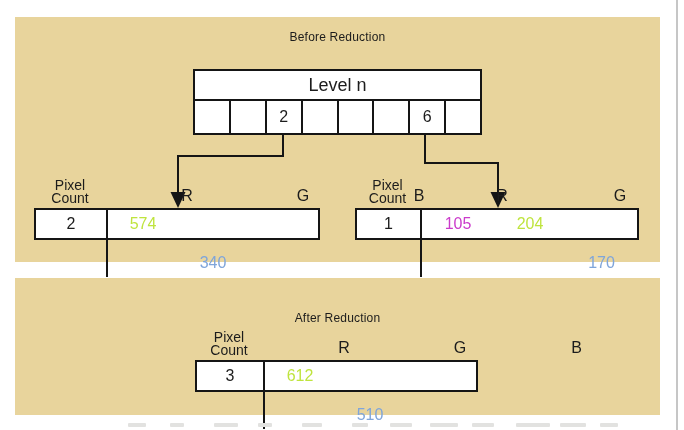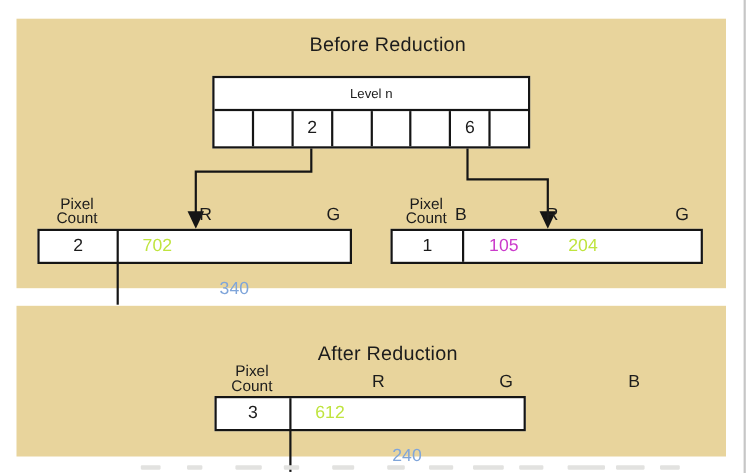--- a/index.html
+++ b/index.html
@@ -4,27 +4,27 @@
 <style>
   html,body{margin:0;padding:0;}
   .page{
     position:relative;width:684px;height:430px;background:#ffffff;overflow:hidden;
     font-family:"Liberation Sans","DejaVu Sans",sans-serif;color:var(--text,#1c1c1c);
   }
   .edge-line{position:absolute;left:676px;top:0;width:2px;height:430px;background:var(--page_edge_line,#c6c6c6);}
   .panel{position:absolute;left:15px;width:645px;background:var(--panel_bg,#e8d49c);}
   .panel-before{top:17px;height:245px;}
   .panel-after{top:278px;height:137px;}
-  .panel-title{position:absolute;left:15px;top:0;width:100%;text-align:center;font-size:18px;font-weight:400;margin:0;letter-spacing:0.2px;}
+  .panel-title{position:absolute;left:0;top:0;width:100%;text-align:center;font-size:12px;font-weight:400;margin:0;letter-spacing:0.2px;}
   .panel-before .panel-title{top:13px;}
   .panel-after .panel-title{top:10px;margin-top:23px;}
 
   
   .level-table{position:absolute;left:178px;top:52px;width:285px;background:#fff;border:2px solid var(--line,#151515);}
-  .level-header{height:28px;line-height:28px;text-align:center;font-size:12px;border-bottom:2px solid var(--line,#151515);}
+  .level-header{height:28px;line-height:28px;text-align:center;font-size:18px;border-bottom:2px solid var(--line,#151515);}
   .level-cells{display:flex;height:32px;}
   .lcell{flex:1 1 0;border-right:2px solid var(--line,#151515);text-align:center;font-size:16px;line-height:32px;}
   .lcell:last-child{border-right:none;}
 
   
   .arrows{position:absolute;left:0;top:0;width:645px;height:245px;}
   .arrow-line{fill:none;stroke:var(--line,#151515);stroke-width:2;}
   .arrow-head{fill:var(--line,#151515);stroke:none;}
 
   
@@ -87,60 +87,61 @@
         <div class="head-count">
           <span>Pixel</span>
           <span>Count</span>
         </div>
         <div class="head-col">R</div>
         <div class="head-col">G</div>
         <div class="head-col">B</div>
       </div>
       <div class="node-table">
         <div class="cell cell-count">2</div>
-        <div class="cell val-g">702</div>
+        <div class="cell val-g">574</div>
         <div class="cell val-b">340</div>
       </div>
     </div>
 
     <div class="node node-right">
       <div class="node-head">
         <div class="head-count">
           <span>Pixel</span>
           <span>Count</span>
         </div>
         <div class="head-col">R</div>
         <div class="head-col">G</div>
         <div class="head-col">B</div>
       </div>
       <div class="node-table">
         <div class="cell cell-count">1</div>
         <div class="cell val-r">105</div>
         <div class="cell val-g">204</div>
+        <div class="cell val-b">170</div>
       </div>
     </div>
   </section>
 
   <section class="panel panel-after">
     <h2 class="panel-title">After Reduction</h2>
 
     <div class="node node-after">
       <div class="node-head">
         <div class="head-count">
           <span>Pixel</span>
           <span>Count</span>
         </div>
         <div class="head-col">R</div>
         <div class="head-col">G</div>
         <div class="head-col">B</div>
       </div>
       <div class="node-table">
         <div class="cell cell-count">3</div>
         <div class="cell val-g">612</div>
-        <div class="cell val-b">240</div>
+        <div class="cell val-b">510</div>
       </div>
     </div>
   </section>
 
   <div class="remnants">
     <i style="left:128px;width:18px;"></i>
     <i style="left:170px;width:14px;"></i>
     <i style="left:214px;width:24px;"></i>
     <i style="left:258px;width:14px;"></i>
     <i style="left:302px;width:20px;"></i>

